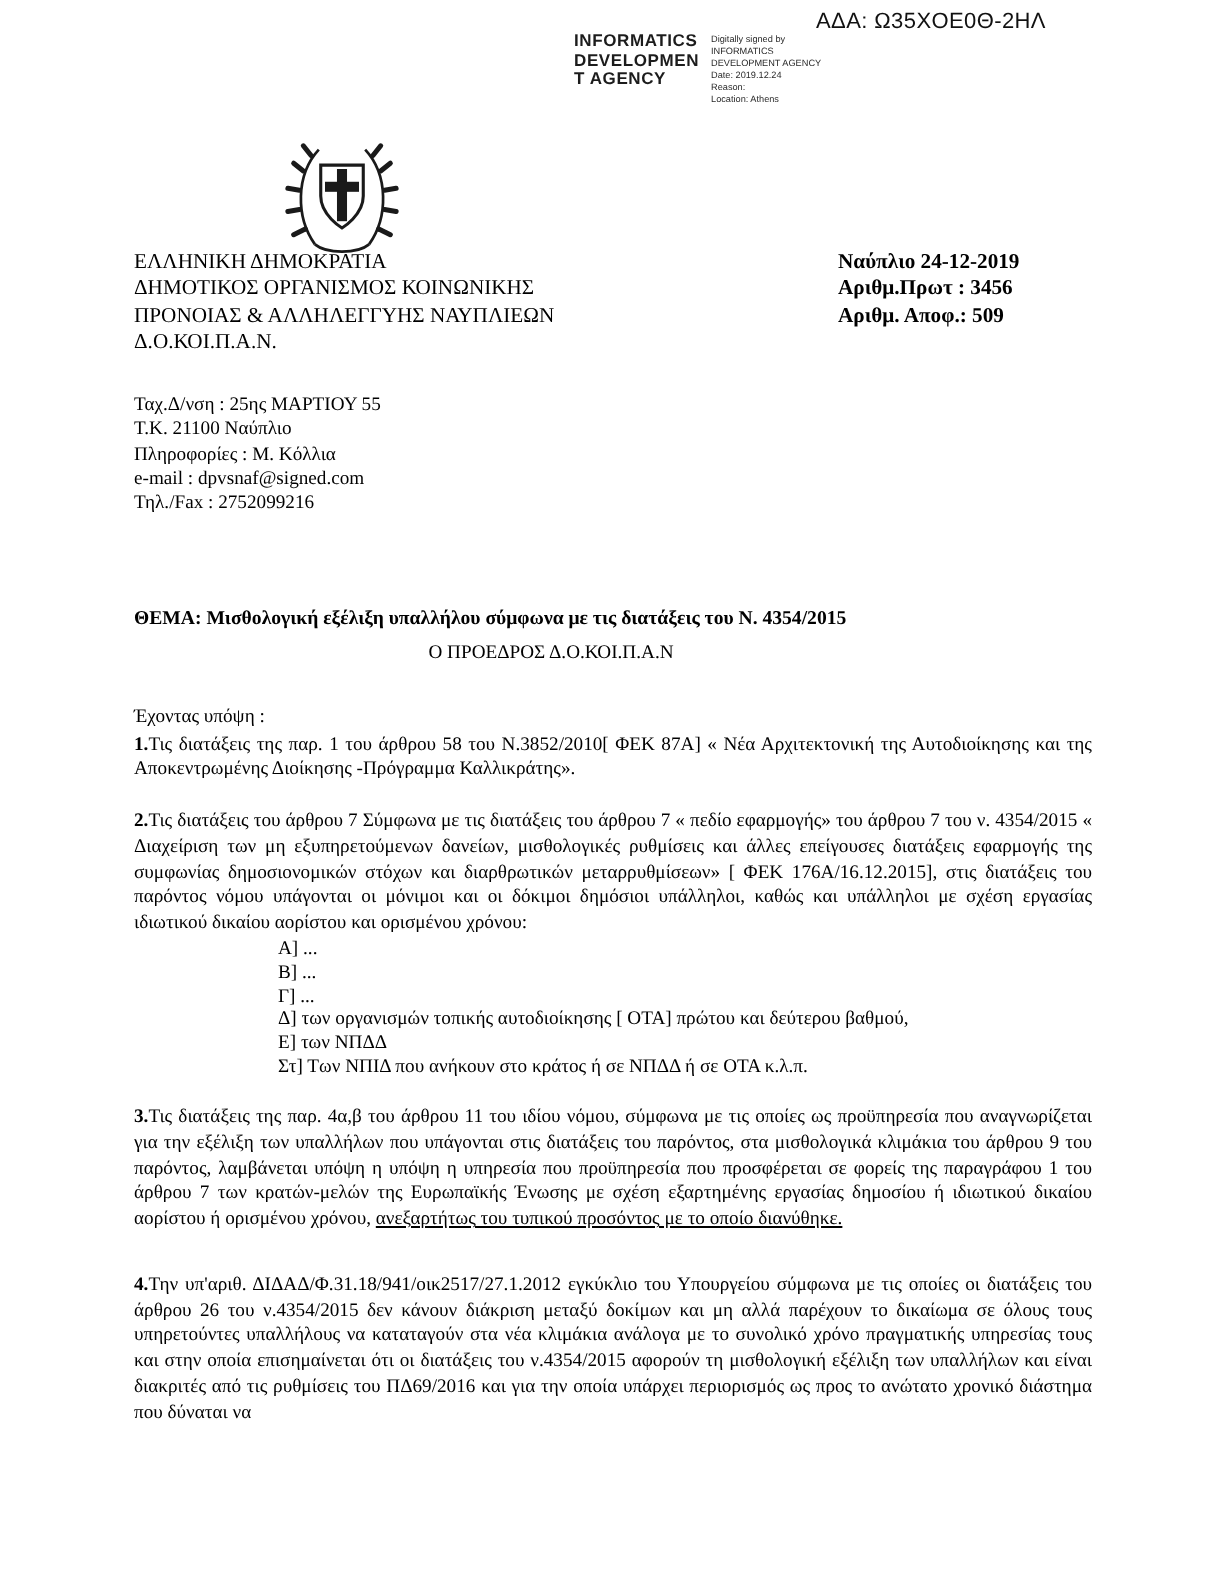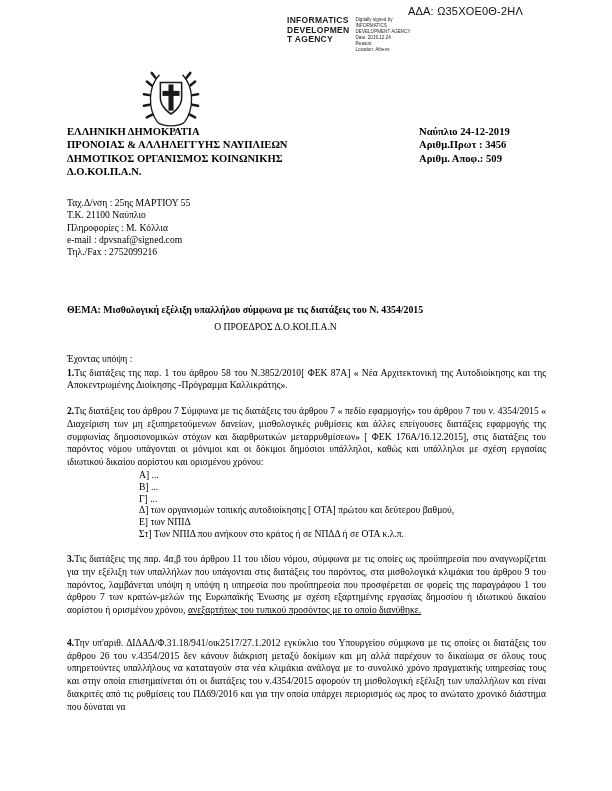--- a/index.html
+++ b/index.html
@@ -27,21 +27,21 @@
     color:#1c1c1c; letter-spacing:.3px;
   }
   .stamp-details {
     font-family:"Liberation Sans", sans-serif;
     font-size:4.6px; line-height:1.3; color:#2a2a2a; padding-top:1px;
     width:62px;
   }
   .emblem { position:absolute; top:68px; left:142px; }
   .org-block {
     position:absolute; top:125px; left:67px;
-    font-size:10.6px; font-weight:700; line-height:1.26;
+    font-size:10.6px; font-weight:400; line-height:1.26;
   }
   .ref-block {
     position:absolute; top:125px; left:419px;
     font-size:10.6px; font-weight:700; line-height:1.26;
   }
   .contact-block {
     position:absolute; top:197px; left:67px;
     font-size:9.6px; line-height:1.28;
   }
   .subject {
@@ -105,22 +105,22 @@
           <path d="M46,10 L50,5"></path>
       </g>
       <path d="M19,15 H41 V31 C41,41 30,47.5 30,47.5 C30,47.5 19,41 19,31 Z" fill="#ffffff" stroke="#1a1a1a" stroke-width="1.6"></path>
       <rect x="27.4" y="17" width="5.2" height="27" fill="#1a1a1a"></rect>
       <rect x="21.2" y="23.6" width="17.6" height="5.2" fill="#1a1a1a"></rect>
     </svg>
   </div>
 
   <div class="org-block">
     <div>ΕΛΛΗΝΙΚΗ ΔΗΜΟΚΡΑΤΙΑ</div>
+    <div>ΔΗΜΟΤΙΚΟΣ ΟΡΓΑΝΙΣΜΟΣ ΚΟΙΝΩΝΙΚΗΣ</div>
     <div>ΠΡΟΝΟΙΑΣ &amp; ΑΛΛΗΛΕΓΓΥΗΣ ΝΑΥΠΛΙΕΩΝ</div>
-    <div>ΔΗΜΟΤΙΚΟΣ ΟΡΓΑΝΙΣΜΟΣ ΚΟΙΝΩΝΙΚΗΣ</div>
     <div>Δ.Ο.ΚΟΙ.Π.Α.Ν.</div>
   </div>
 
   <div class="ref-block">
     <div>Ναύπλιο 24-12-2019</div>
     <div>Αριθμ.Πρωτ : 3456</div>
     <div>Αριθμ. Αποφ.: 509</div>
   </div>
 
   <div class="contact-block">
@@ -141,21 +141,21 @@
       <p class="para"><strong class="num">1.</strong><span>Τις διατάξεις της παρ. 1 του άρθρου 58 του Ν.3852/2010[ ΦΕΚ 87Α] « Νέα Αρχιτεκτονική της Αυτοδιοίκησης και της Αποκεντρωμένης Διοίκησης -Πρόγραμμα Καλλικράτης».</span></p>
     </div>
 
     <div class="gap">
       <p class="para"><strong class="num">2.</strong><span>Τις διατάξεις του άρθρου 7 Σύμφωνα με τις διατάξεις του άρθρου 7 « πεδίο εφαρμογής» του άρθρου 7 του ν. 4354/2015 « Διαχείριση των μη εξυπηρετούμενων δανείων, μισθολογικές ρυθμίσεις και άλλες επείγουσες διατάξεις εφαρμογής της συμφωνίας δημοσιονομικών στόχων και διαρθρωτικών μεταρρυθμίσεων» [ ΦΕΚ 176Α/16.12.2015],  στις διατάξεις του παρόντος νόμου υπάγονται οι μόνιμοι και οι δόκιμοι δημόσιοι υπάλληλοι, καθώς και  υπάλληλοι με σχέση εργασίας ιδιωτικού δικαίου αορίστου και ορισμένου χρόνου:</span></p>
       <div class="sub-list">
         <div>Α] ...</div>
         <div>Β] ...</div>
         <div>Γ] ...</div>
         <div>Δ] των οργανισμών τοπικής αυτοδιοίκησης [ ΟΤΑ] πρώτου και δεύτερου βαθμού,</div>
-        <div>Ε] των ΝΠΙΔ</div>
+        <div>Ε] των ΝΠΔΔ</div>
         <div>Στ] Των ΝΠΙΔ που ανήκουν στο κράτος ή σε ΝΠΔΔ ή σε ΟΤΑ κ.λ.π.</div>
       </div>
     </div>
 
     <div class="small-gap">
       <p class="para"><strong class="num">3.</strong><span>Τις διατάξεις της παρ. 4α,β του άρθρου 11 του ιδίου νόμου, σύμφωνα με τις οποίες ως προϋπηρεσία που αναγνωρίζεται για την εξέλιξη των υπαλλήλων που υπάγονται στις διατάξεις του παρόντος, στα μισθολογικά κλιμάκια του άρθρου 9 του παρόντος, λαμβάνεται υπόψη η υπόψη η υπηρεσία που προϋπηρεσία που προσφέρεται σε φορείς της παραγράφου 1 του άρθρου 7 των κρατών-μελών της Ευρωπαϊκής Ένωσης με σχέση εξαρτημένης εργασίας δημοσίου ή ιδιωτικού δικαίου αορίστου ή ορισμένου χρόνου,</span> <u>ανεξαρτήτως του τυπικού προσόντος με το οποίο διανύθηκε.</u></p>
     </div>
 
     <div>
       <p class="para"><strong class="num">4.</strong><span>Την υπ'αριθ. ΔΙΔΑΔ/Φ.31.18/941/οικ2517/27.1.2012 εγκύκλιο του Υπουργείου  σύμφωνα με τις οποίες οι διατάξεις του άρθρου 26 του ν.4354/2015 δεν κάνουν διάκριση μεταξύ δοκίμων και μη αλλά παρέχουν το δικαίωμα σε όλους τους υπηρετούντες υπαλλήλους να καταταγούν στα νέα κλιμάκια ανάλογα με το συνολικό χρόνο πραγματικής υπηρεσίας τους και στην οποία επισημαίνεται ότι οι διατάξεις του ν.4354/2015 αφορούν τη μισθολογική εξέλιξη των υπαλλήλων και είναι διακριτές από τις ρυθμίσεις του ΠΔ69/2016 και για την οποία υπάρχει περιορισμός ως προς το ανώτατο χρονικό διάστημα που δύναται να</span></p>

